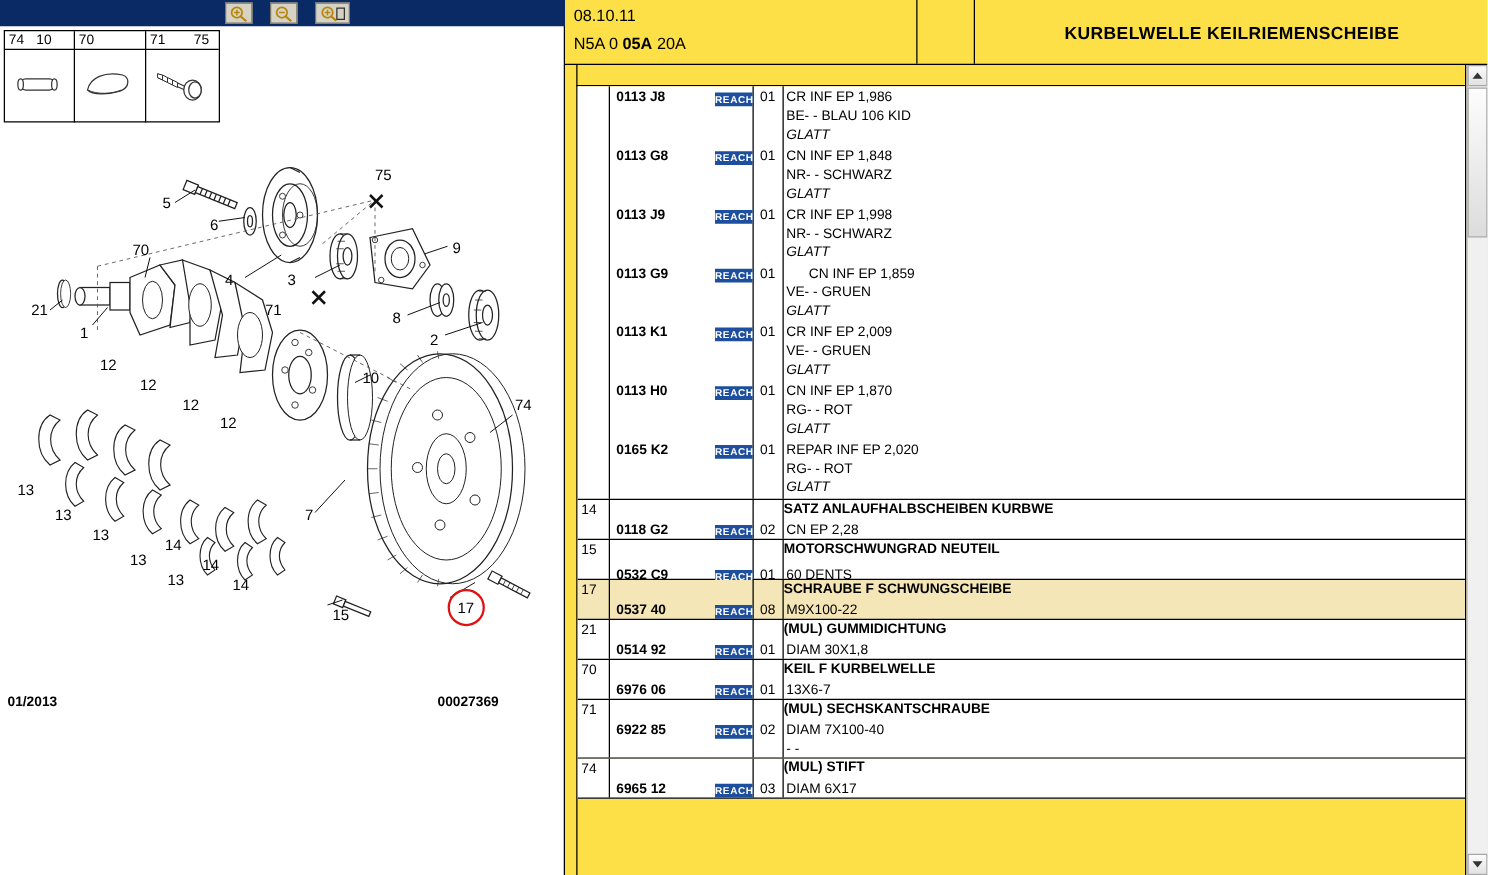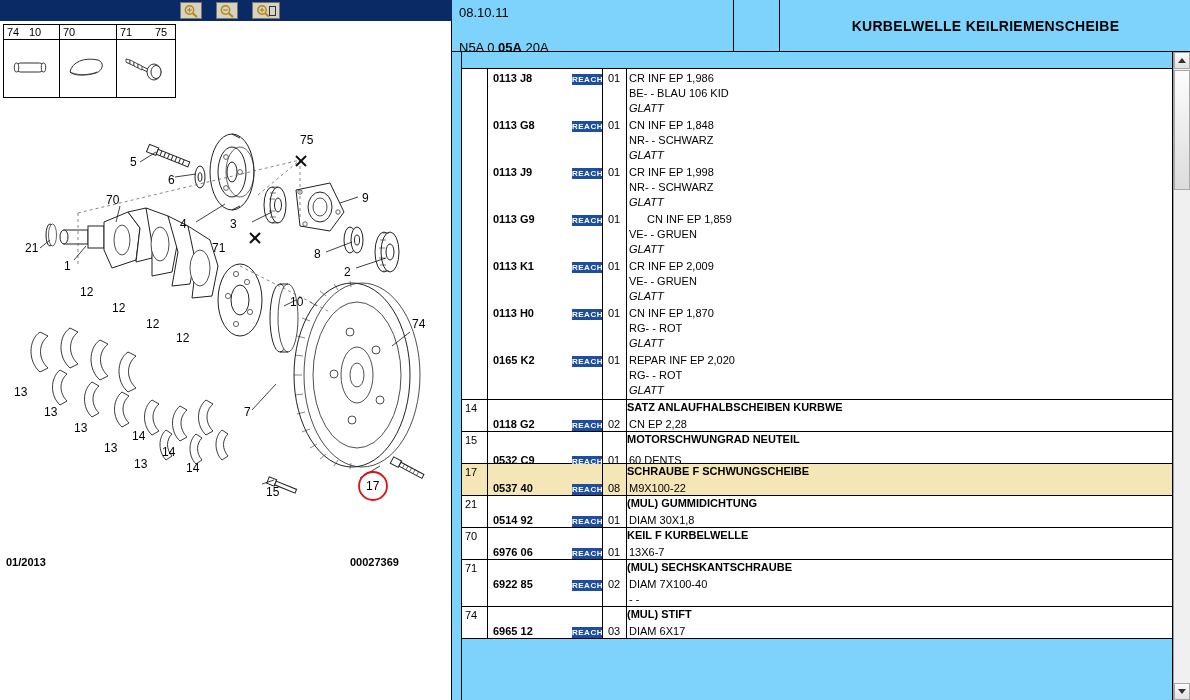--- a/index.html
+++ b/index.html
@@ -97,21 +97,21 @@
     font-size: 11px;
     font-weight: bold;
     color: #000;
   }
 
   
   #right-pane {
     position: absolute;
     left: 452px; top: 0;
     width: 738px; height: 700px;
-    background: #7dd3fc;
+    background: #fde047;
     box-sizing: border-box;
   }
   #right-header {
     position: absolute;
     left: 0; top: 0;
     width: 738px; height: 52px;
     border-bottom: 1px solid #000;
     box-sizing: border-box;
   }
   #hdr-left {
@@ -124,21 +124,21 @@
   }
   #hdr-date {
     font-size: 13px;
     color: #000;
     line-height: 17px;
   }
   #hdr-ref {
     font-size: 13px;
     color: #000;
     line-height: 17px;
-    margin-top: 18px;
+    margin-top: 5px;
   }
   #hdr-ref b { font-weight: bold; }
   #hdr-mid {
     position: absolute;
     left: 283px; top: 0;
     width: 45px; height: 51px;
     border-right: 1px solid #000;
     box-sizing: border-box;
   }
   #hdr-title {

